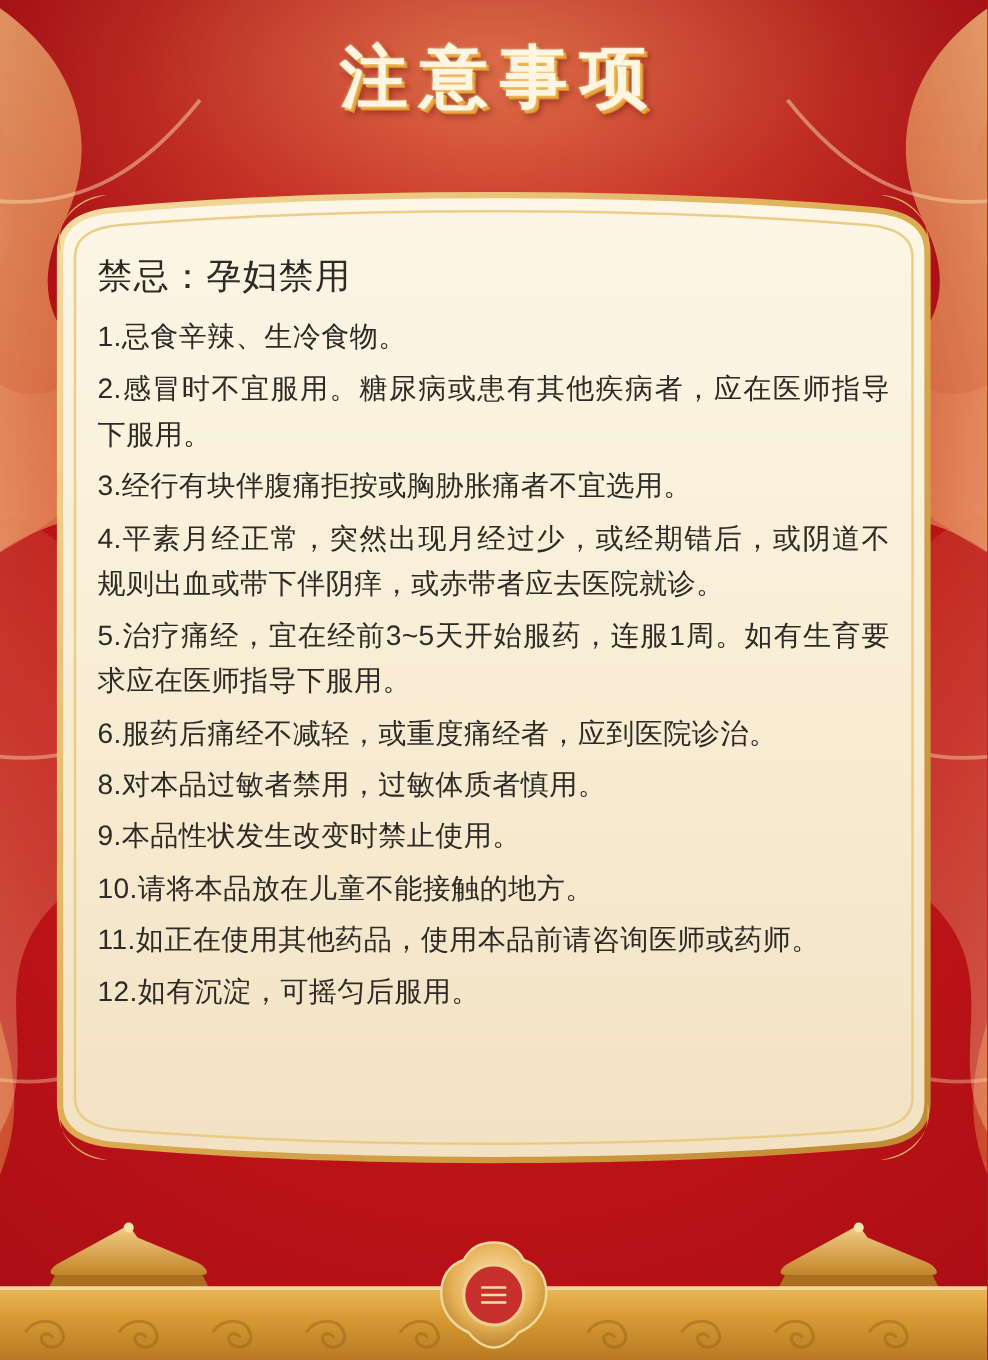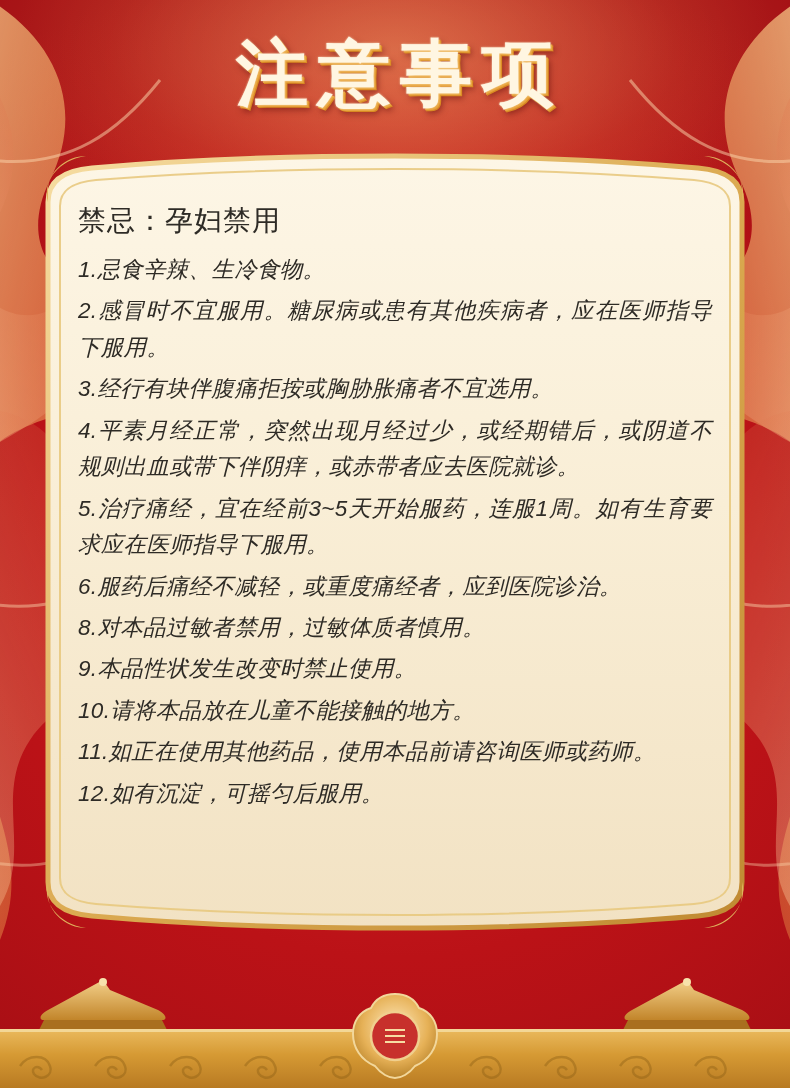--- a/index.html
+++ b/index.html
@@ -51,21 +51,21 @@
   
   .title-wrap {
     position: absolute;
     top: 26px; left: 0; right: 0;
     text-align: center;
     z-index: 6;
   }
   .title {
     display: inline-block;
     font-family: "DejaVu Serif", "Liberation Serif", serif;
-    font-size: 72px;
+    font-size: 54px;
     font-weight: bold;
     letter-spacing: 10px;
     color: #fff6e2;
     text-shadow:
       0 0 2px #fff2d0,
       2px 2px 0 #e8a33c,
       3px 3px 0 #d98a22,
       4px 5px 6px rgba(90,10,10,0.55);
     padding-left: 10px;
   }
@@ -97,21 +97,20 @@
     line-height: 1.5;
     margin: 0 0 10px 0;
     letter-spacing: 1px;
     font-family: "Liberation Sans", "DejaVu Sans", sans-serif;
   }
 
   ol.items {
     margin: 0;
     padding: 0;
     list-style: none;
-    font-style: italic;
   }
   ol.items li {
     position: relative;
     font-size: 22.5px;
     color: #2e2b26;
     line-height: 1.62;
     margin-bottom: 5px;
     padding-left: 0;
     letter-spacing: 0.3px;
     text-align: justify;

